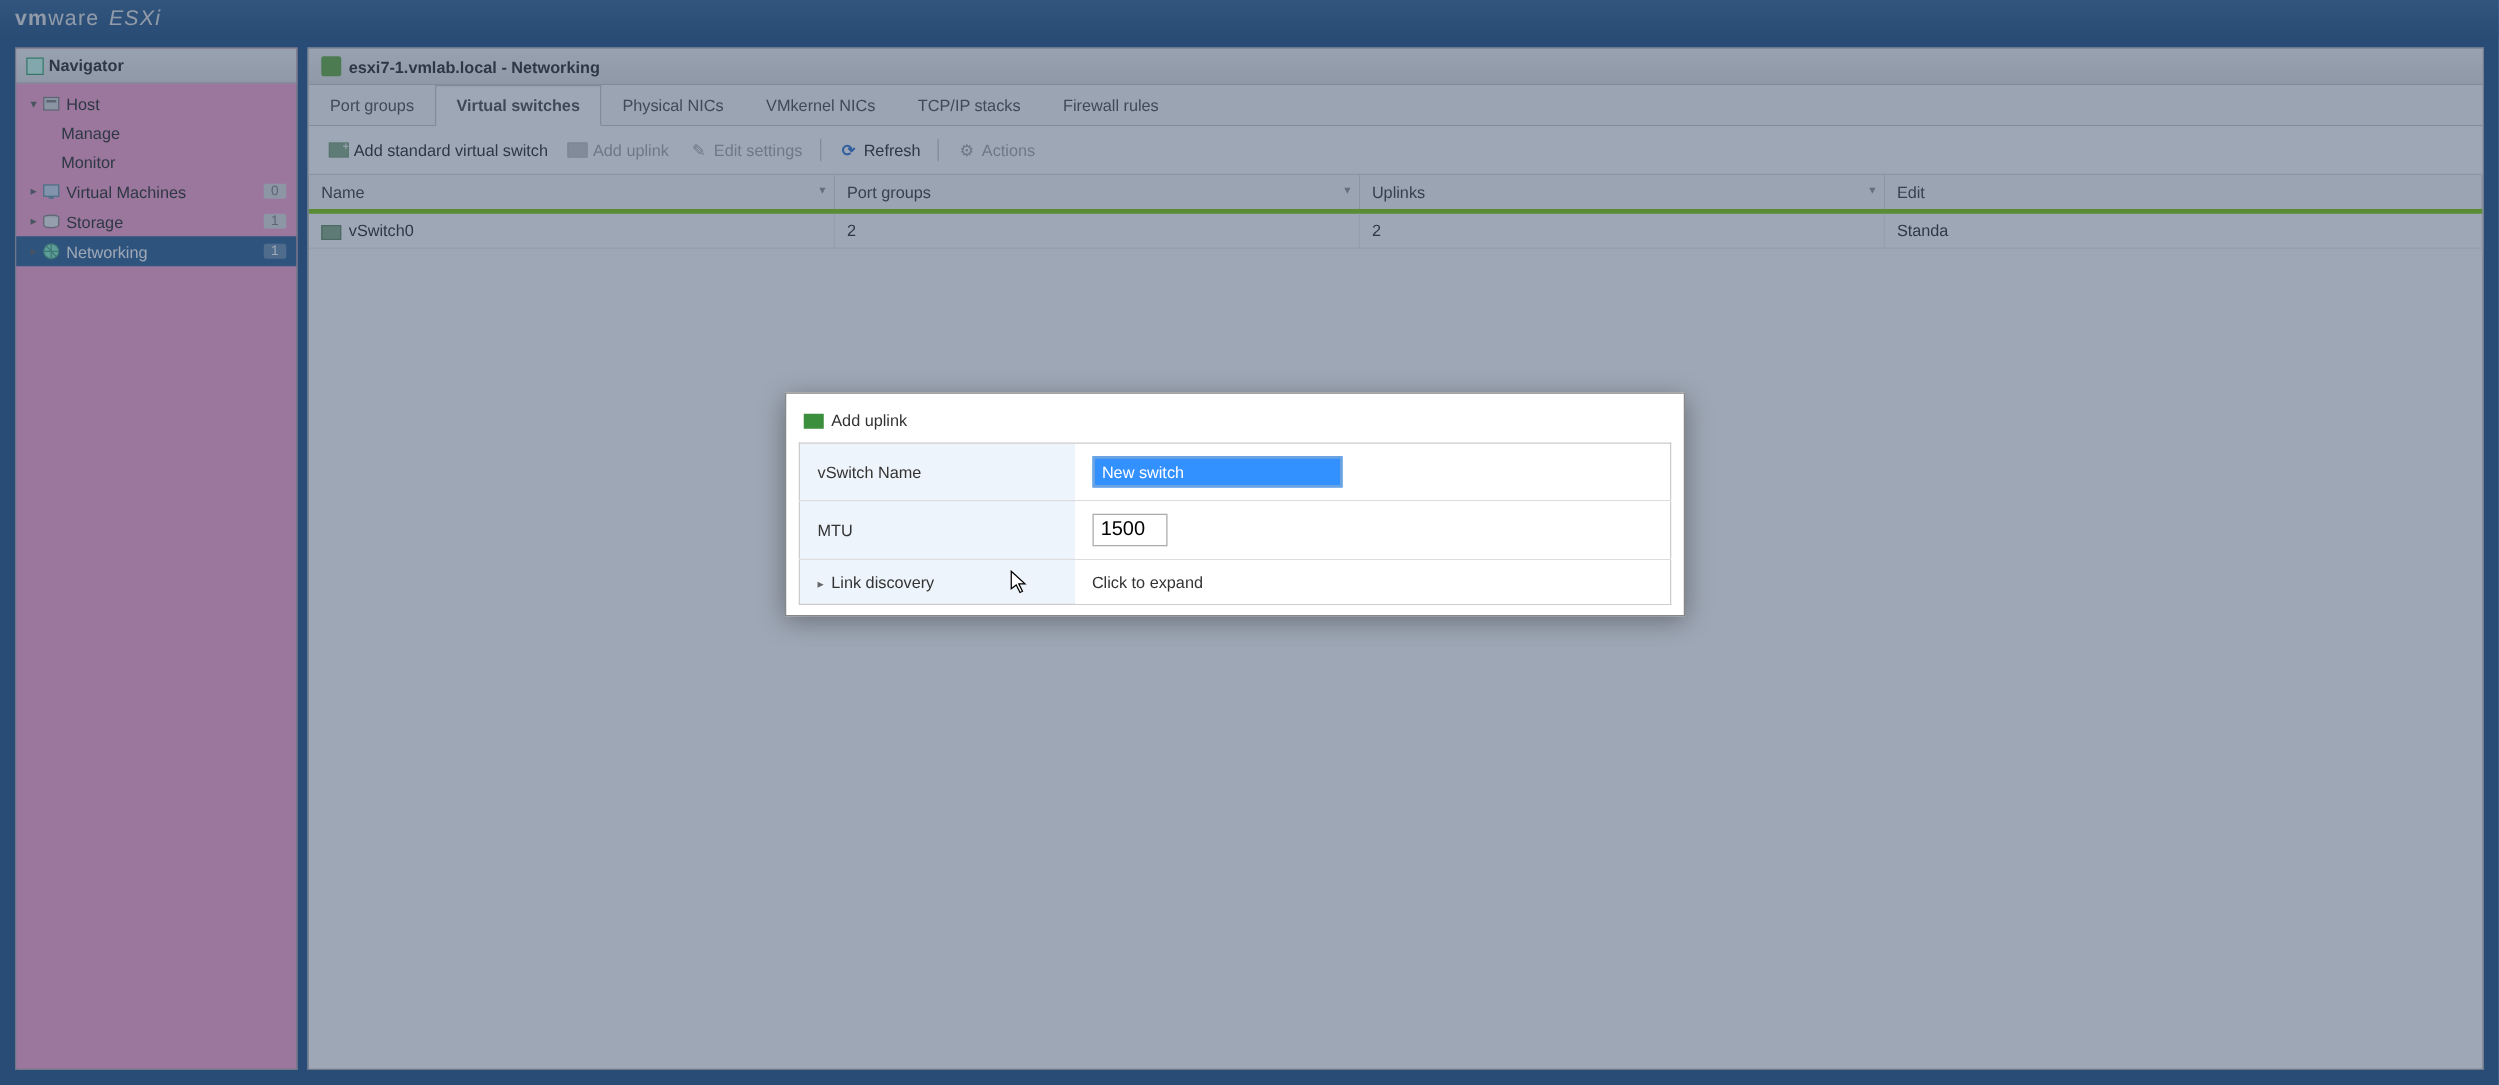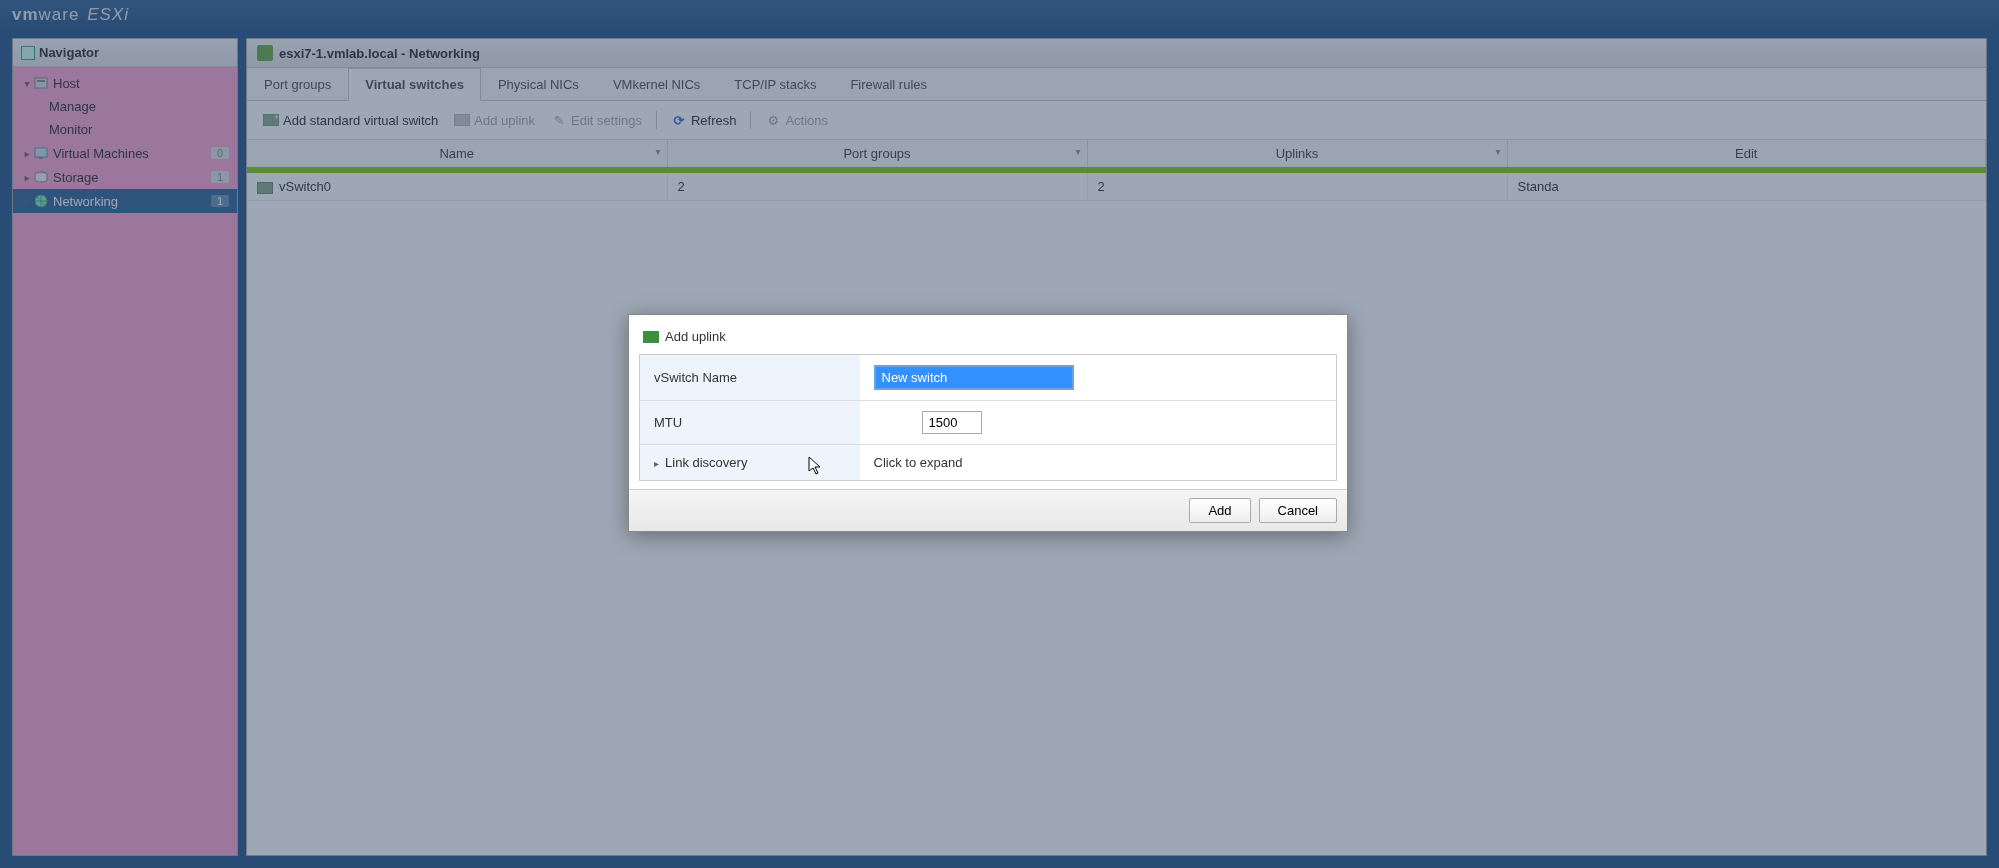--- a/index.html
+++ b/index.html
@@ -36,21 +36,21 @@
     .tab.active { background:#fff; border-color:#ccc; font-weight:bold; border-bottom:1px solid #fff; margin-bottom:-1px; }
 
     .toolbar { display:flex; align-items:center; padding:8px 10px; gap:4px; border-bottom:1px solid #ddd; background:#fff; }
     .tbtn { display:inline-flex; align-items:center; gap:4px; padding:3px 6px; cursor:pointer; color:#333; }
     .tbtn.disabled { color:#aaa; cursor:default; }
     .tbtn .ticon { width:16px; height:16px; display:inline-flex; align-items:center; justify-content:center; }
     .sep { width:1px; height:18px; background:#ccc; margin:0 4px; }
 
     .grid { flex:1; overflow:auto; }
     .grid table { width:100%; border-collapse: collapse; }
-    .grid th { text-align:center; background:#fafafa; border-bottom:6px solid #84cc16; border-right:1px solid #ddd; padding:6px 10px; font-weight:normal; color:#444; position:relative; }
+    .grid th { text-align:left; background:#fafafa; border-bottom:4px solid #84cc16; border-right:1px solid #ddd; padding:6px 10px; font-weight:normal; color:#444; position:relative; }
     .grid th .col-caret { position:absolute; right:6px; color:#999; font-size:10px; }
     .grid td { border-bottom:1px solid #eee; border-right:1px solid #eee; padding:6px 10px; }
     .row-icon { width:16px; height:12px; background:#8cb08c; border:1px solid #6a906a; display:inline-block; vertical-align:middle; margin-right:6px; }
 
     
     .overlay { position:absolute; inset:0; background:rgba(40,60,90,0.45); }
     .dialog { position:absolute; left:628px; top:314px; width:720px; background:#fff; border:1px solid #888; box-shadow:0 4px 20px rgba(0,0,0,0.35); }
     .dialog-title { background:linear-gradient(to bottom,#f0f0f0,#d8d8d8); border-bottom:1px solid #bbb; padding:6px 10px; font-weight:bold; display:flex; align-items:center; gap:6px; }
     .dialog-title .sw-icon { width:16px; height:12px; background:#6ab04c; display:inline-block; }
     .dialog-body { padding:12px 10px 8px 10px; }
@@ -58,21 +58,21 @@
     .dlg-action .nic-icon { width:16px; height:12px; background:#3c8f3c; display:inline-block; }
 
     .form-table { width:100%; border:1px solid #ccc; border-collapse:collapse; }
     .form-table td { border-top:1px solid #ddd; padding:10px 14px; vertical-align:middle; }
     .form-table tr:first-child td { border-top:none; }
     .form-table td.label-cell { width:220px; background:#eef4fb; color:#333; }
     .form-table td.value-cell { background:#fff; position:relative; }
     .expander::before { content:"▸"; font-size:10px; color:#666; margin-right:6px; }
     .input-text { border:2px solid #6aa3e0; padding:3px 6px; font-size:13px; width:200px; }
     .input-text.sel { background:#3390ff; color:#fff; }
-    .input-num { border:1px solid #aaa; padding:3px 6px; font-size:13px; width:60px;margin-left:48px; }
+    .input-num { border:1px solid #aaa; padding:3px 6px; font-size:16px; width:60px; }
     .select-box { border:1px solid #aaa; padding:3px 6px; font-size:13px; width:230px; background:#fff; display:inline-flex; align-items:center; justify-content:space-between; cursor:pointer; }
     .select-box .chev { color:#888; font-size:10px; }
     .remove-x { position:absolute; right:14px; top:50%; transform:translateY(-50%); width:18px; height:18px; border-radius:50%; background:#ccc; color:#fff; display:flex; align-items:center; justify-content:center; font-size:12px; cursor:pointer; }
 
     .dialog-footer { background:linear-gradient(to bottom,#f5f5f5,#e8e8e8); border-top:1px solid #ccc; padding:8px 10px; display:flex; justify-content:flex-end; gap:8px; }
     .btn { background:linear-gradient(to bottom,#fff,#eee); border:1px solid #aaa; padding:4px 18px; cursor:pointer; font-size:13px; border-radius:2px; }
 
     .cursor-ptr { position:absolute; left:808px; top:456px; width:14px; height:20px; pointer-events:none; }
   </style>
 </head>
@@ -240,21 +240,17 @@
           <input class="input-num" type="text" value="1500" style="">
         </td>
       </tr>
       <tr>
         <td class="label-cell expander">Link discovery</td>
         <td class="value-cell">Click to expand</td>
       </tr>
     </tbody>
       </table>
   </div>
-  <div class="dialog-footer">
-    <button class="btn">Add</button>
-    <button class="btn">Cancel</button>
-  </div>
 </div>
 
 <svg class="cursor-ptr" viewBox="0 0 14 20">
     <path d="M1 1 L1 15 L5 12 L8 18 L10 17 L7 11 L12 11 Z" fill="#fff" stroke="#000"></path>
   </svg>
 
 </body></html>

